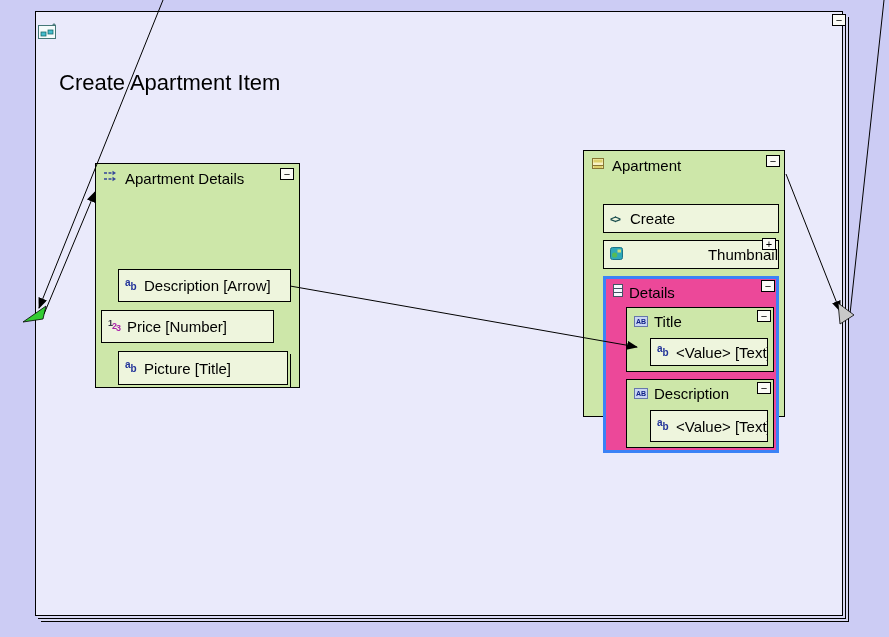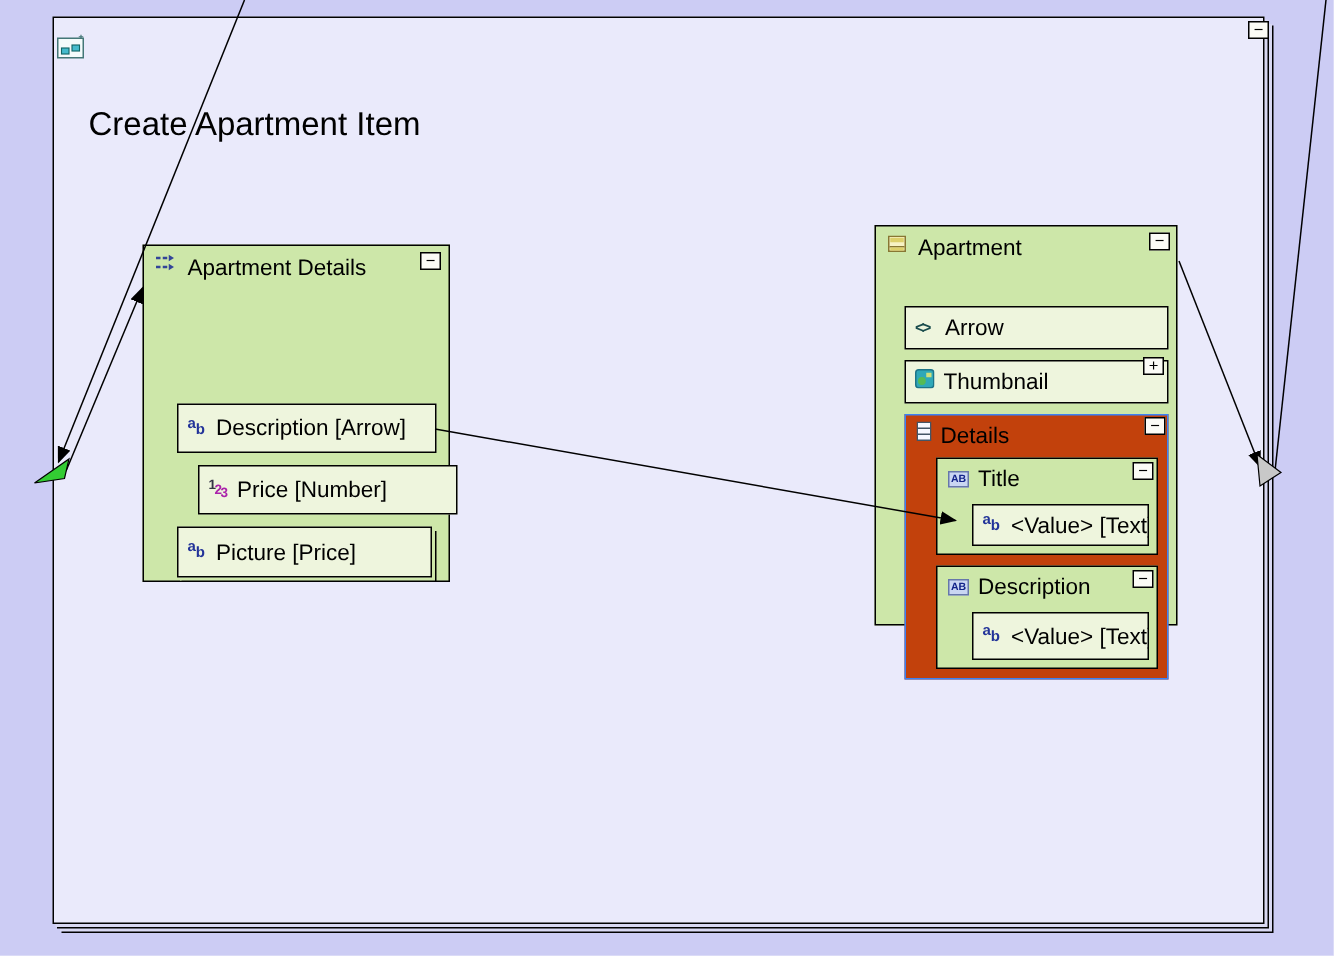--- a/index.html
+++ b/index.html
@@ -54,22 +54,22 @@
     border:1px solid #000;
     box-sizing:border-box;
     display:flex;align-items:center;gap:6px;
     padding-left:6px;
     font-size:15px;
     overflow:hidden;white-space:nowrap;
   }
   .sel-shadow{box-shadow:2px 2px 0 0 #cde7a9, 3px 3px 0 0 #000;}
   .section{
     position:absolute;
-    background:#c2410c;
-    border:1px solid #3b82f6;
+    background:#ec4899;
+    border:3px solid #3b82f6;
     box-sizing:border-box;
   }
   
   .ic{flex:0 0 auto;display:inline-block;}
   .ic-ab{font-size:10px;font-weight:bold;color:#223399;line-height:10px;width:13px;}
   .ic-ab .hi{position:relative;top:-3px;}
   .ic-ab .lo{position:relative;top:1px;}
   .ic-123{font-size:9px;font-weight:bold;line-height:9px;width:13px;letter-spacing:-1px;}
   .ic-123 .d1{position:relative;top:-3px;color:#333344;}
   .ic-123 .d2{position:relative;top:0;color:#aa22aa;}
@@ -95,21 +95,21 @@
     position:absolute;left:0;top:0;right:0;height:26px;
     display:flex;align-items:center;gap:6px;padding-left:7px;
   }
   .sub-header .lbl{font-size:15px;}
   .value-leaf{left:23px;top:30px;width:118px;height:28px;}
   .value-leaf2{left:23px;top:30px;width:118px;height:32px;}
   
   .overlay{position:absolute;left:0;top:0;z-index:20;pointer-events:none;}
   .items-pad{position:absolute;}
   .item-1{left:22px;top:105px;width:173px;height:33px;}
-  .item-2{left:36px;top:146px;width:173px;height:33px;}
+  .item-2{left:5px;top:146px;width:173px;height:33px;}
   .item-3{left:22px;top:187px;width:170px;height:34px;}
 </style>
 </head>
 <body>
 
 <div class="window">
 
   <span class="window-icon">
     <svg width="20" height="17" viewBox="0 0 20 17">
       <rect x="0.5" y="2.5" width="17" height="13" fill="#f4fbfb" stroke="#447777"></rect>
@@ -138,44 +138,44 @@
     <div class="leaf items-pad item-1">
       <span class="ic ic-ab"><span class="hi">a</span><span class="lo">b</span></span>
       <span>Description [Arrow]</span>
     </div>
     <div class="leaf items-pad item-2">
       <span class="ic ic-123"><span class="d1">1</span><span class="d2">2</span><span class="d3">3</span></span>
       <span>Price [Number]</span>
     </div>
     <div class="leaf items-pad item-3 sel-shadow">
       <span class="ic ic-ab"><span class="hi">a</span><span class="lo">b</span></span>
-      <span>Picture [Price]</span>
+      <span>Picture [Title]</span>
     </div>
   </div>
 
   <div class="gbox box-apartment">
     <div class="gbox-header">
       <span class="ic">
         <svg width="13" height="12" viewBox="0 0 13 12">
           <rect x="0.5" y="0.5" width="11" height="10" fill="#f7f2c4" stroke="#887733"></rect>
           <rect x="1.5" y="1.5" width="9" height="3" fill="#ddd06a"></rect>
           <path d="M1 7.5h10" stroke="#887733" stroke-width="1"></path>
           <rect x="1.5" y="8" width="9" height="2" fill="#ddd06a"></rect>
         </svg>
       </span>
       <span class="lbl">Apartment</span>
     </div>
     <button class="collapse-btn" style="right:4px;top:4px;">−</button>
 
     <div class="leaf row-arrow">
       <span class="ic ic-angle">&lt;&gt;</span>
-      <span>Arrow</span>
-    </div>
-
-    <div class="leaf row-thumb" style="overflow:visible;">
+      <span>Create</span>
+    </div>
+
+    <div class="leaf row-thumb" style="overflow:visible;justify-content:space-between;">
       <span class="ic">
         <svg width="13" height="13" viewBox="0 0 13 13">
           <rect x="0.5" y="0.5" width="12" height="12" rx="2" fill="#2fa8b8" stroke="#1d7488"></rect>
           <circle cx="4.6" cy="8" r="2.6" fill="#55bb55"></circle>
           <rect x="7.5" y="2.5" width="3.5" height="3" fill="#cfe07a"></rect>
         </svg>
       </span>
       <span>Thumbnail</span>
       <button class="collapse-btn" style="right:2px;top:-3px;">+</button>
     </div>

